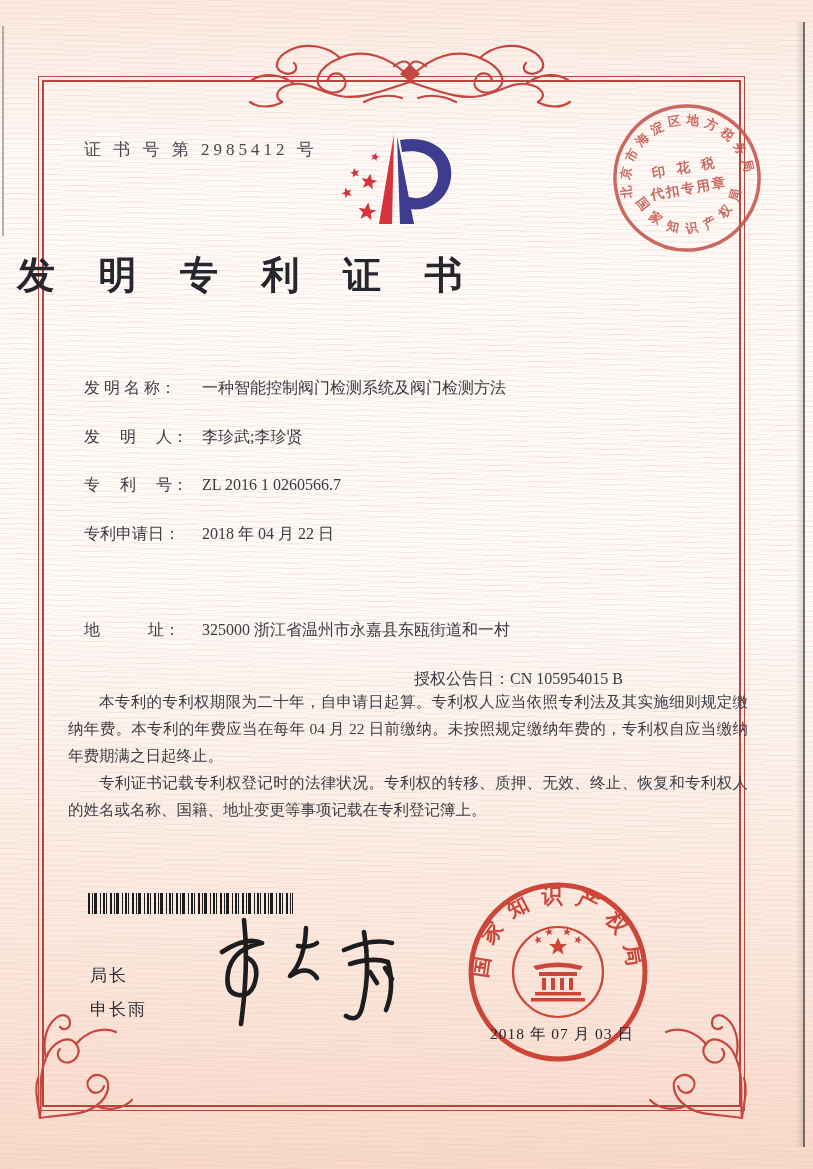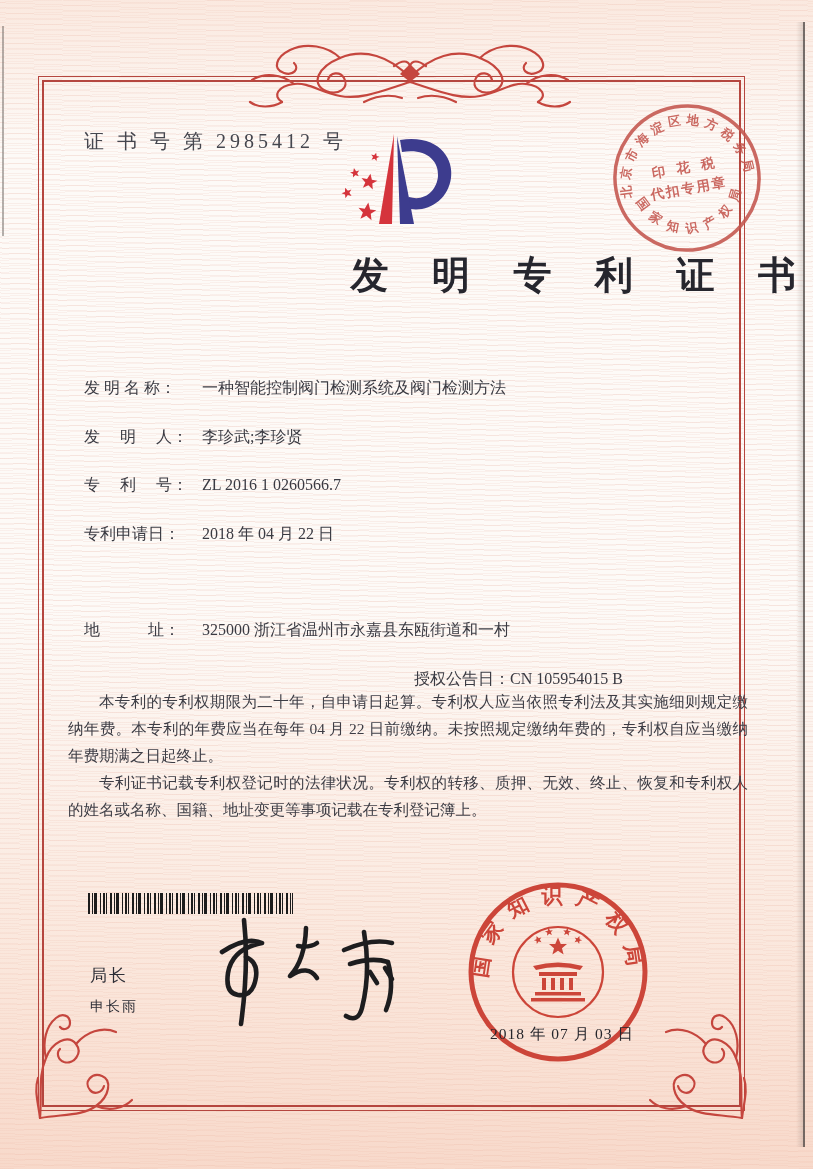--- a/index.html
+++ b/index.html
@@ -10,37 +10,37 @@
         rgba(255,255,255,0) 52%, rgba(246,199,175,.40) 84%, rgba(243,190,166,.55) 100%),
       repeating-linear-gradient(2deg, rgba(214,120,98,.10) 0 1px, rgba(255,255,255,0) 1px 5px),
       repeating-linear-gradient(-2deg, rgba(214,120,98,.08) 0 1px, rgba(255,255,255,0) 1px 6px),
       #fdfaf7;
     font-family:"Liberation Serif", serif;color:#34343c;
   }
   .abs{position:absolute;}
   
   .frame{position:absolute;left:38px;top:76px;width:705px;height:1033px;border:1px solid #b5463f;}
   .frame-inner{position:absolute;inset:3px;border:2px solid #b5463f;}
-  .cert-no{left:84px;top:128px;font-size:20px;letter-spacing:4px;color:#45464e;}
-  .title{left:0;top:250px;width:100%;text-align:right;font-size:38px;font-weight:600;
+  .cert-no{left:84px;top:138px;font-size:17px;letter-spacing:4px;color:#45464e;}
+  .title{left:0;top:250px;width:100%;text-align:left;font-size:38px;font-weight:600;
          letter-spacing:17px;padding-left:17px;box-sizing:border-box;color:#26262e;}
   .field-row{left:68px;font-size:16px;color:#3a3a42;white-space:pre;}
   .field-label{display:inline-block;min-width:118px;white-space:pre;}
   .field-value{white-space:pre;}
   .grant-no{left:398px !important;}
   .body-text{left:68px;top:688px;width:680px;font-size:15.5px;line-height:27px;
              text-align:justify;color:#3d3d45;}
   .body-text p{margin:0;text-indent:2em;}
   .barcode{left:88px;top:893px;width:205px;height:21px;
     background:repeating-linear-gradient(90deg,#1c1c1c 0 2px,rgba(0,0,0,0) 2px 4px,
       #1c1c1c 4px 5px,rgba(0,0,0,0) 5px 6px,#1c1c1c 6px 9px,rgba(0,0,0,0) 9px 12px,
       #1c1c1c 12px 13px,rgba(0,0,0,0) 13px 15px,#1c1c1c 15px 17px,rgba(0,0,0,0) 17px 18px,
       #1c1c1c 18px 19px,rgba(0,0,0,0) 19px 22px);}
   .role-label{left:90px;top:964px;font-size:17px;letter-spacing:2px;color:#2e2e36;}
-  .role-name{left:90px;top:998px;font-size:14px;letter-spacing:2px;color:#2e2e36;}
+  .role-name{left:90px;top:998px;font-size:17px;letter-spacing:2px;color:#2e2e36;}
   .seal-date{left:490px;top:1024px;font-size:15.5px;letter-spacing:1px;color:#26262c;z-index:6;}
   .footer{left:0;top:1077px;width:100%;text-align:center;font-size:13px;
           letter-spacing:2px;color:#4c4c52;}
   .scan-edge-r{left:803px;top:22px;width:2px;height:1125px;background:#47423f;opacity:.75;}
   .scan-shadow-r{left:796px;top:22px;width:7px;height:1125px;
       background:linear-gradient(90deg,rgba(0,0,0,0),rgba(90,80,75,.18));}
   .scan-edge-l{left:2px;top:26px;width:2px;height:210px;background:#6b6662;opacity:.5;}
   .stamp-wrap{left:609px;top:100px;width:156px;height:156px;transform:rotate(-10deg);opacity:.88;}
   .seal-wrap{left:463px;top:877px;width:190px;height:190px;opacity:.93;z-index:5;}
   .sig-wrap{left:192px;top:912px;width:235px;height:125px;z-index:4;}

